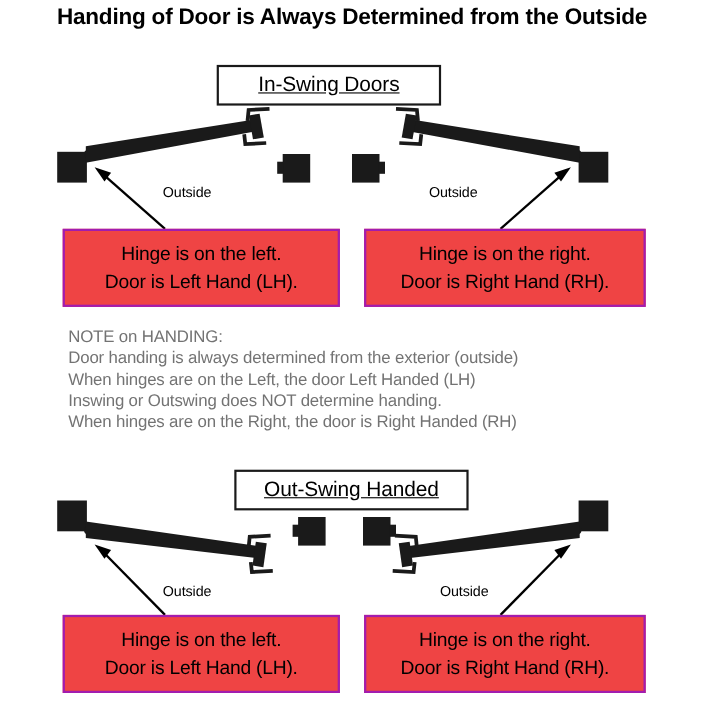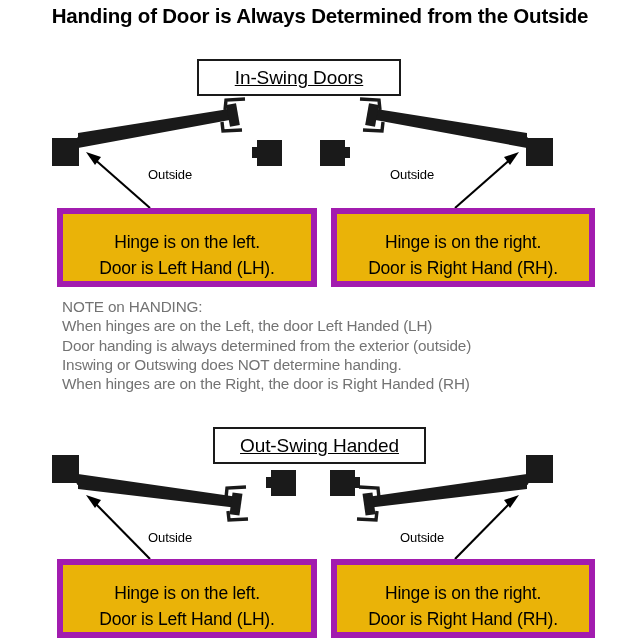--- a/index.html
+++ b/index.html
@@ -25,24 +25,24 @@
     border:2px solid #1a1a1a;
     background:#fff;
     display:flex;align-items:center;justify-content:center;
     font-size:19px;
     letter-spacing:-0.1px;
     text-decoration:underline;
   }
 
   .cap-box{
     position:absolute;
-    border:6px solid #a21caf;
-    background:#eab308;
+    border:2px solid #a21caf;
+    background:#ef4444;
     display:flex;flex-direction:column;
-    align-items:center;justify-content:flex-end;
+    align-items:center;justify-content:center;
     font-size:17.5px;
     line-height:1.45;
     letter-spacing:-0.2px;
   }
   .cap-box span{display:block;white-space:nowrap;}
 
   .outside-lbl{
     position:absolute;
     font-size:13px;
     letter-spacing:-0.1px;
@@ -148,22 +148,22 @@
     <span>Hinge is on the left.</span>
     <span>Door is Left Hand (LH).</span>
   </div>
   <div class="cap-box" style="left:331px;top:208px;width:252px;height:67px;">
     <span>Hinge is on the right.</span>
     <span>Door is Right Hand (RH).</span>
   </div>
 
   <div class="note" style="left:62px;top:297px;">
     <span>NOTE on HANDING:</span>
+    <span>Door handing is always determined from the exterior (outside)</span>
     <span>When hinges are on the Left, the door Left Handed (LH)</span>
-    <span>Door handing is always determined from the exterior (outside)</span>
     <span>Inswing or Outswing does NOT determine handing.</span>
     <span>When hinges are on the Right, the door is Right Handed (RH)</span>
   </div>
 
   <div class="hdr-box" style="left:213px;top:427px;width:209px;height:33px;">
     <span>Out-Swing Handed</span>
   </div>
 
   <div class="outside-lbl" style="left:148px;top:530px;">Outside</div>
   <div class="outside-lbl" style="left:400px;top:530px;">Outside</div>

